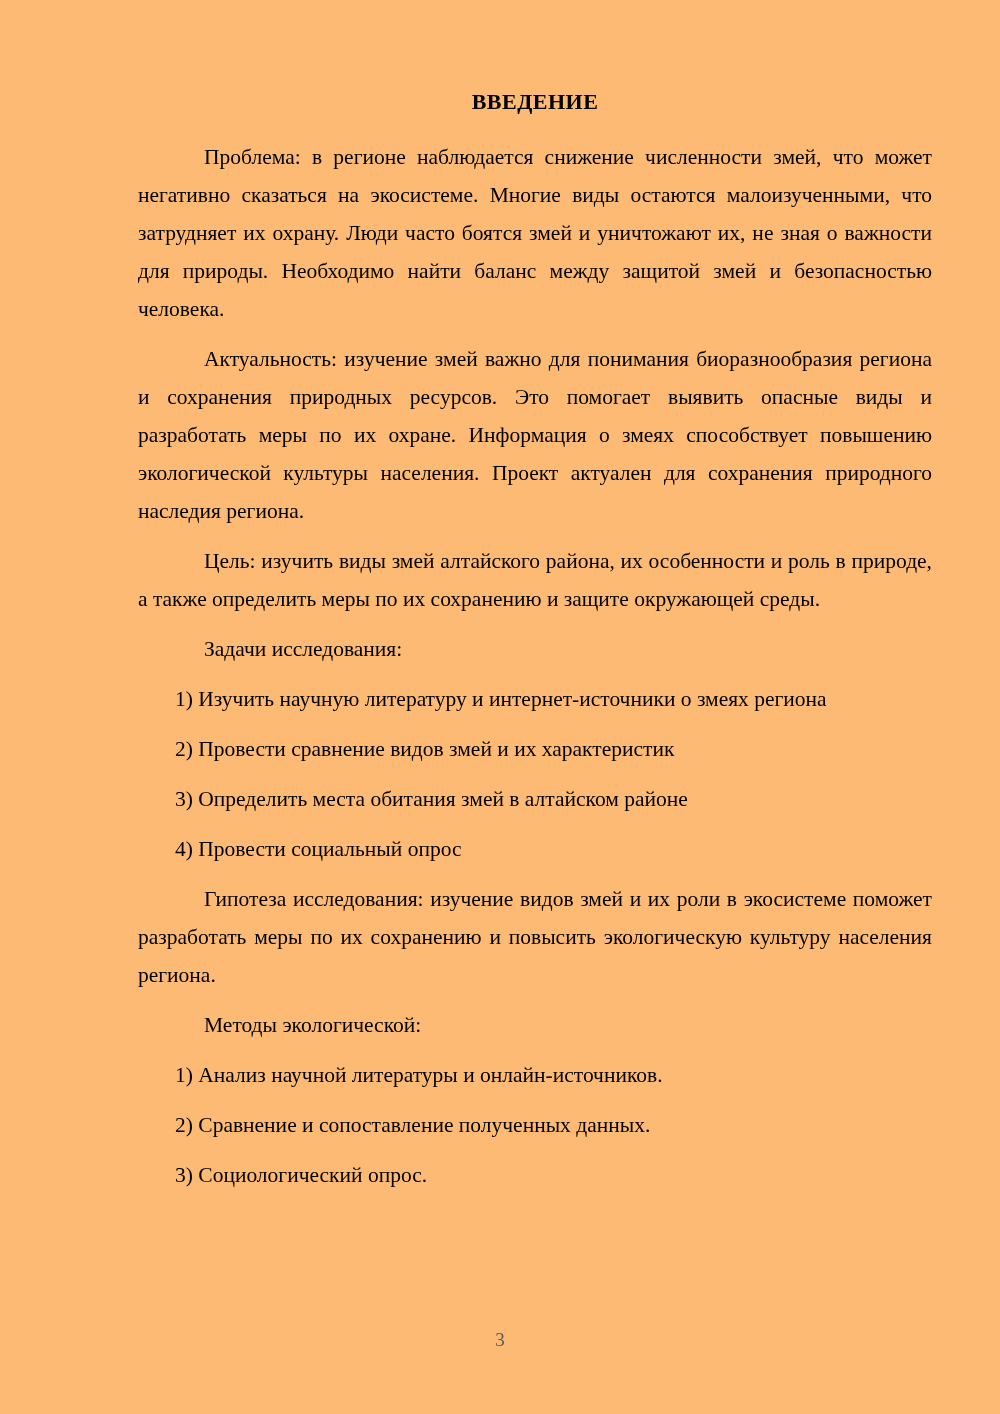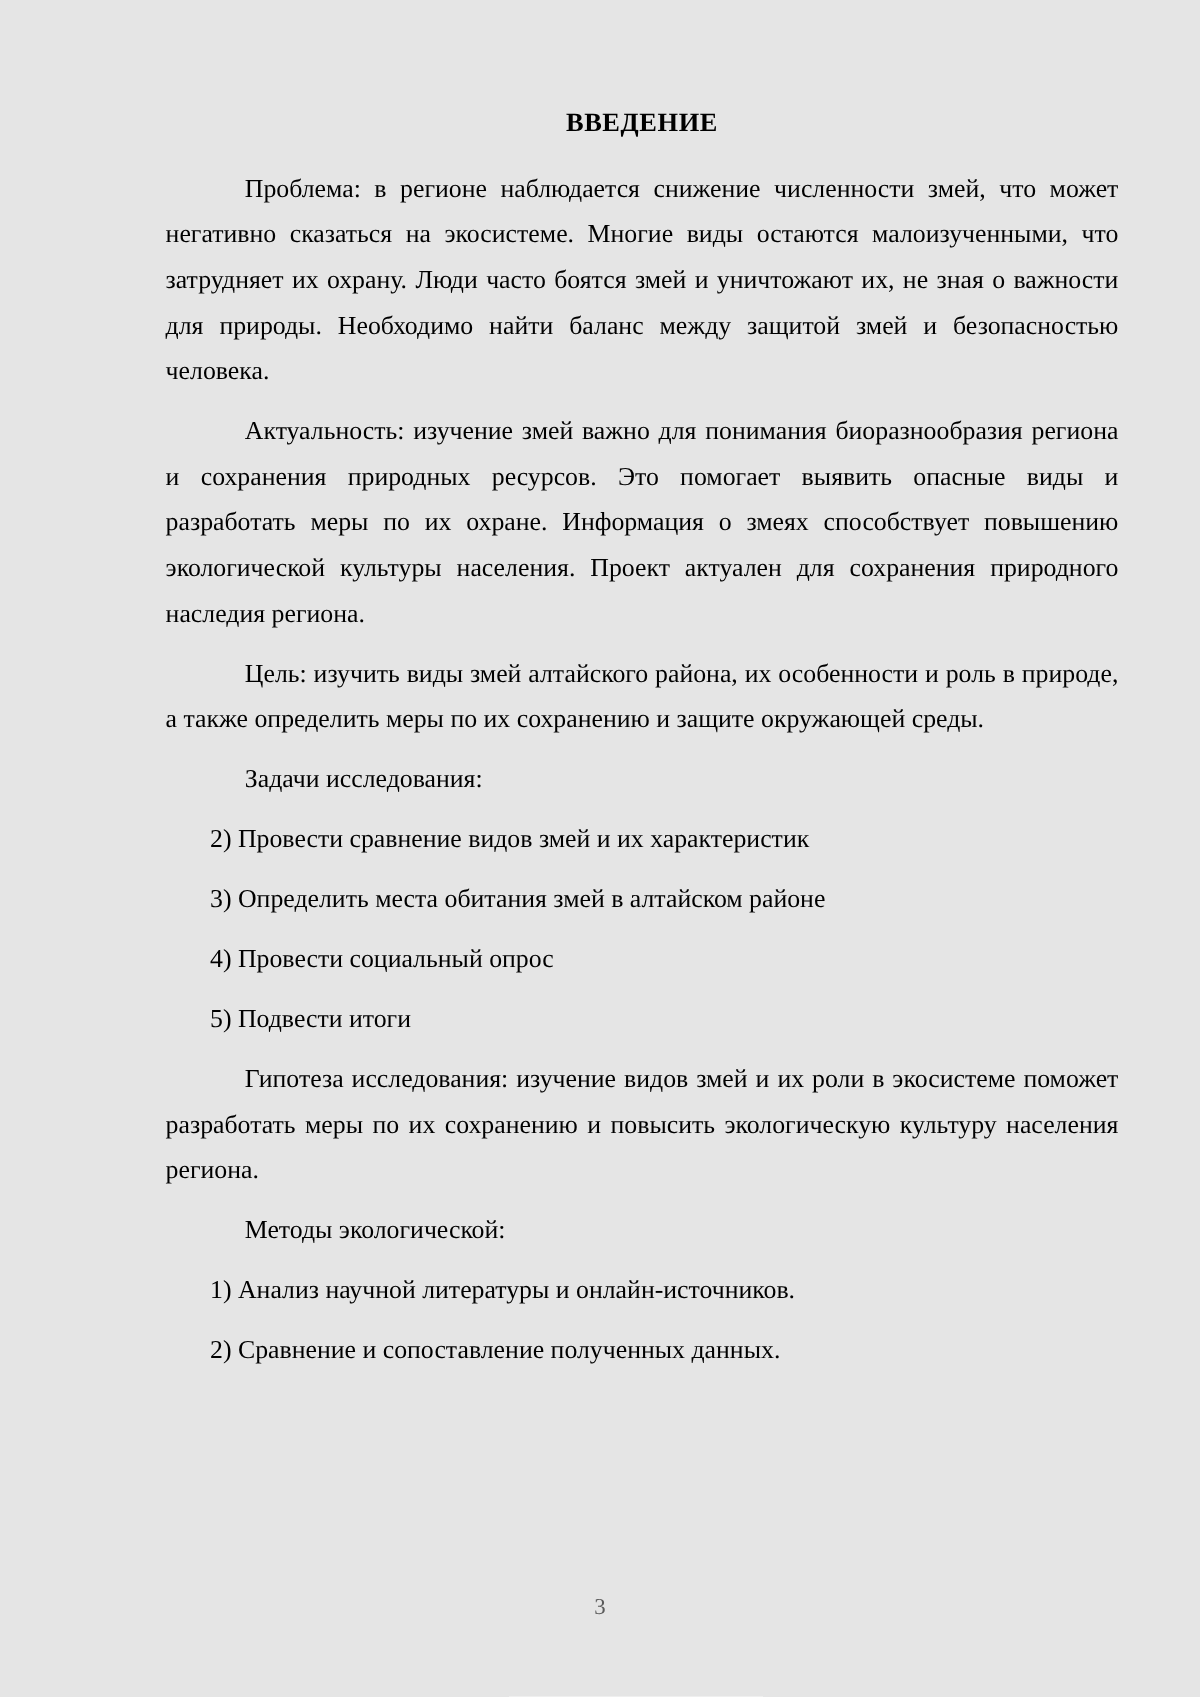--- a/index.html
+++ b/index.html
@@ -10,21 +10,21 @@
   }
   body {
     font-family: "Liberation Serif", "DejaVu Serif", serif;
     color: #000000;
   }
   .page {
     position: relative;
     width: 1000px;
     height: 1414px;
     margin: 0 auto;
-    background: #e5e5e5;
+    background: #fdba74;
     box-sizing: border-box;
     overflow: hidden;
   }
   .content {
     position: absolute;
     left: 138px;
     top: 88px;
     width: 794px;
   }
   .doc-title {
@@ -93,34 +93,35 @@
 
     <p class="para">Проблема: в регионе наблюдается снижение численности змей, что может негативно сказаться на экосистеме. Многие виды остаются малоизученными, что затрудняет их охрану. Люди часто боятся змей и уничтожают их, не зная о важности для природы. Необходимо найти баланс между защитой змей и безопасностью человека.</p>
 
     <p class="para">Актуальность: изучение змей важно для понимания биоразнообразия региона и сохранения природных ресурсов. Это помогает выявить опасные виды и разработать меры по их охране. Информация о змеях способствует повышению экологической культуры населения. Проект актуален для сохранения природного наследия региона.</p>
 
     <p class="para">Цель: изучить виды змей алтайского района, их особенности и роль в природе, а также определить меры по их сохранению и защите окружающей среды.</p>
 
     <p class="sub-head">Задачи исследования:</p>
 
     <ul class="list">
+      <li class="list-item">1) Изучить научную литературу и интернет-источники о змеях региона</li>
       <li class="list-item">2) Провести сравнение видов змей и их характеристик</li>
       <li class="list-item">3) Определить места обитания змей в алтайском районе</li>
       <li class="list-item">4) Провести социальный опрос</li>
-      <li class="list-item">5) Подвести итоги</li>
     </ul>
 
 
 
     <p class="para">Гипотеза исследования: изучение видов змей и их роли в экосистеме поможет разработать меры по их сохранению и повысить экологическую культуру населения региона.</p>
 
     <p class="sub-head">Методы экологической:</p>
 
     <ul class="list">
       <li class="list-item">1) Анализ научной литературы и онлайн-источников.</li>
       <li class="list-item">2) Сравнение и сопоставление полученных данных.</li>
+      <li class="list-item">3) Социологический опрос.</li>
     </ul>
 
   </div>
 
   <div class="page-number">3</div>
 
 </div>
 
 </body></html>

